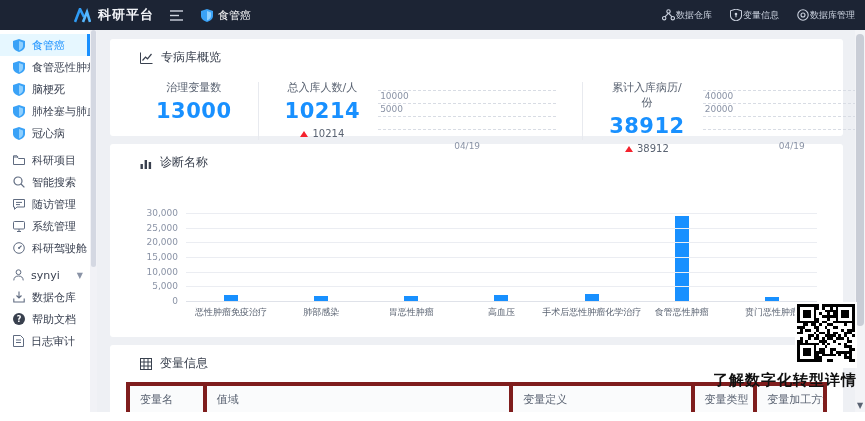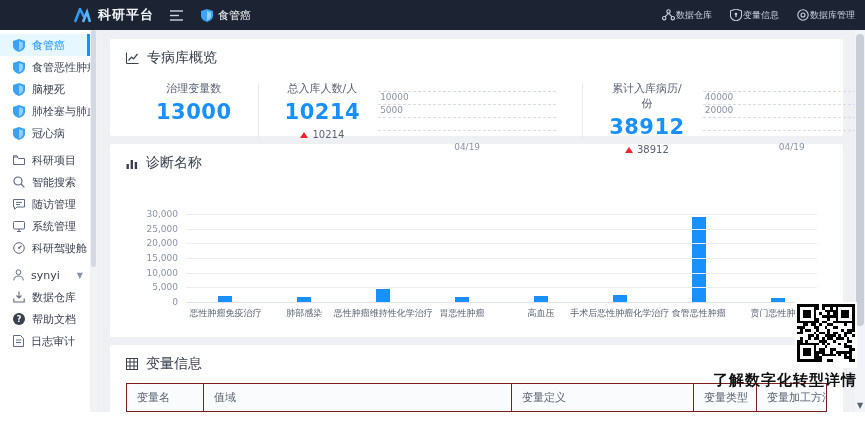--- a/index.html
+++ b/index.html
@@ -26,21 +26,21 @@
   .s-item{ display:flex; align-items:center; gap:7px; height:22px; padding-left:13px;
     font-size:11px; color:#3b4252; cursor:pointer; white-space:nowrap; position:relative;}
   .s-item svg{ flex:none; }
   .s-item.active{ background:#e6f7ff; color:var(--accent); }
   .s-item.active::after{ content:""; position:absolute; right:7px; top:0; bottom:0; width:3px; background:var(--accent);}
   .s-gap{ height:5px; }
   .chev{ margin-left:auto; margin-right:14px; font-size:8px; color:#8a93a6;}
 
   main{ flex:1; background:#eef0f4; padding:9px 22px 0 13px; position:relative; overflow:hidden;}
   .card{ background:#fff; border-radius:3px; padding:10px 16px; margin-bottom:8px; }
-  .card-title{ display:flex; align-items:center; gap:8px; font-size:14px; color:#39404e; }
+  .card-title{ display:flex; align-items:center; gap:8px; font-size:12px; color:#39404e;margin-left:14px; }
 
   
   .stats-row{ display:flex; align-items:flex-start; margin-top:14px; padding-left:30px;}
   .stat{ text-align:center; }
   .stat .lbl{ font-size:11px; color:#5a6372; }
   .stat .val{ font-size:21px; font-weight:bold; color:var(--accent); margin-top:4px; letter-spacing:.5px;}
   .stat .delta{ font-size:10px; color:#5a6372; margin-top:5px; display:flex; align-items:center; justify-content:center; gap:4px;}
   .tri{ width:0; height:0; border-left:4px solid transparent; border-right:4px solid transparent;
     border-bottom:6px solid var(--red); display:inline-block;}
   .vdiv{ width:1px; background:#e8eaef; height:58px; margin:2px 26px 0 26px; flex:none;}
@@ -57,21 +57,21 @@
     font-size:9px; color:#8a93a6; white-space:nowrap; }
   .bar-cols{ position:absolute; left:0; right:0; top:0; bottom:0; display:flex; }
   .bar-col{ flex:1; position:relative; display:flex; align-items:flex-end; justify-content:center; }
   .bar{ width:14px; background:var(--accent); }
   .bar-lab{ position:absolute; top:calc(100% + 5px); left:50%; transform:translateX(-50%);
     font-size:9px; color:#5a6372; white-space:nowrap; }
   .chart-bottom-pad{ height:34px; }
 
   
   .vtable{ width:100%; border-collapse:collapse; margin-top:10px; table-layout:fixed;}
-  .vtable th,.vtable td{ border:1px solid #7f1d1d; font-weight:normal; text-align:left;
+  .vtable th,.vtable td{ border:4px solid #7f1d1d; font-weight:normal; text-align:left;
     padding:6px 10px; font-size:11px; white-space:nowrap; overflow:hidden;font-family:Liberation Serif, serif;}
   .vtable th{ background:#fafbfc; color:#5a6372; }
   .vtable td{ color:#303645; }
 
   
   .main-scroll{ position:absolute; right:0; top:0; bottom:0; width:10px; background:#f3f4f7; z-index:6;}
   .main-scroll .thumb{ position:absolute; top:4px; left:1px; width:8px; height:292px; border-radius:4px; background:#c9cdd6;}
   .main-scroll .arrow{ position:absolute; bottom:2px; left:0; width:10px; text-align:center;
     font-size:8px; color:#5a6372; }
 
@@ -324,24 +324,20 @@
       </div>
       <div class="chart-wrap">
         <div class="bar-cols">
             <div class="bar-col">
               <div class="bar" style="height: 6.66667%; background: rgb(24, 144, 255);"></div>
               <div class="bar-lab">恶性肿瘤免疫治疗</div>
             </div>
             <div class="bar-col">
               <div class="bar" style="height: 5.66667%; background: rgb(24, 144, 255);"></div>
               <div class="bar-lab">肺部感染</div>
-            </div>
-            <div class="bar-col">
-              <div class="bar" style="height: 14.6667%; background: rgb(24, 144, 255);"></div>
-              <div class="bar-lab">恶性肿瘤维持性化学治疗</div>
             </div>
             <div class="bar-col">
               <div class="bar" style="height: 6%; background: rgb(24, 144, 255);"></div>
               <div class="bar-lab">胃恶性肿瘤</div>
             </div>
             <div class="bar-col">
               <div class="bar" style="height: 7%; background: rgb(24, 144, 255);"></div>
               <div class="bar-lab">高血压</div>
             </div>
             <div class="bar-col">

